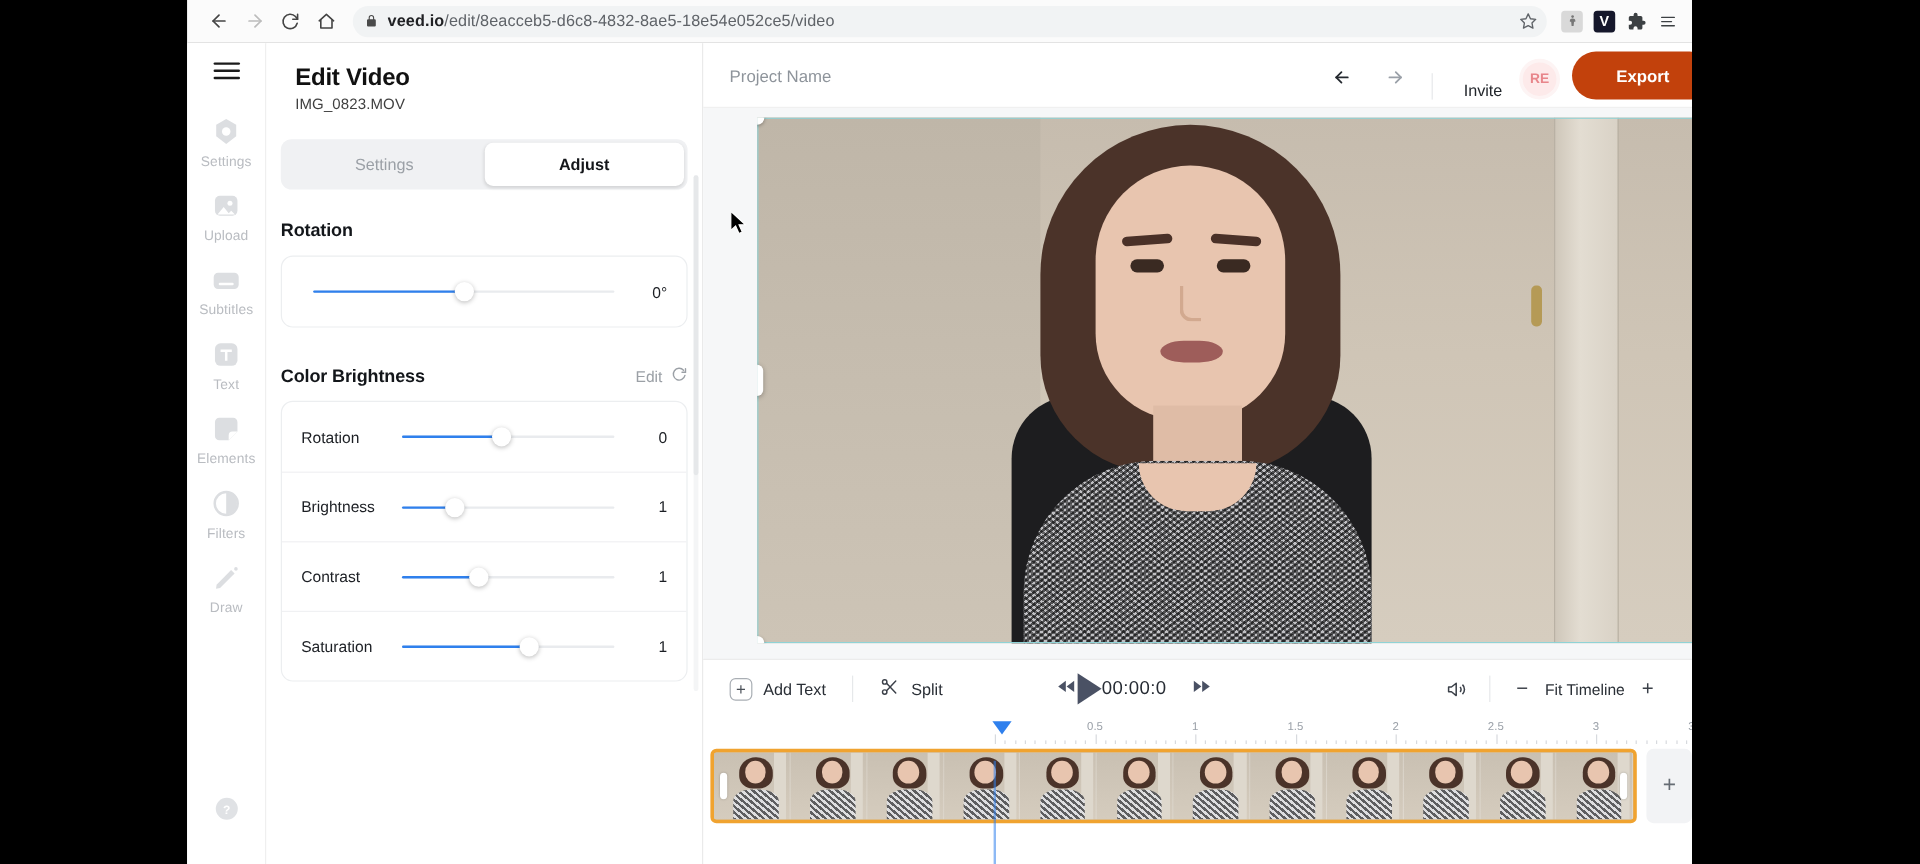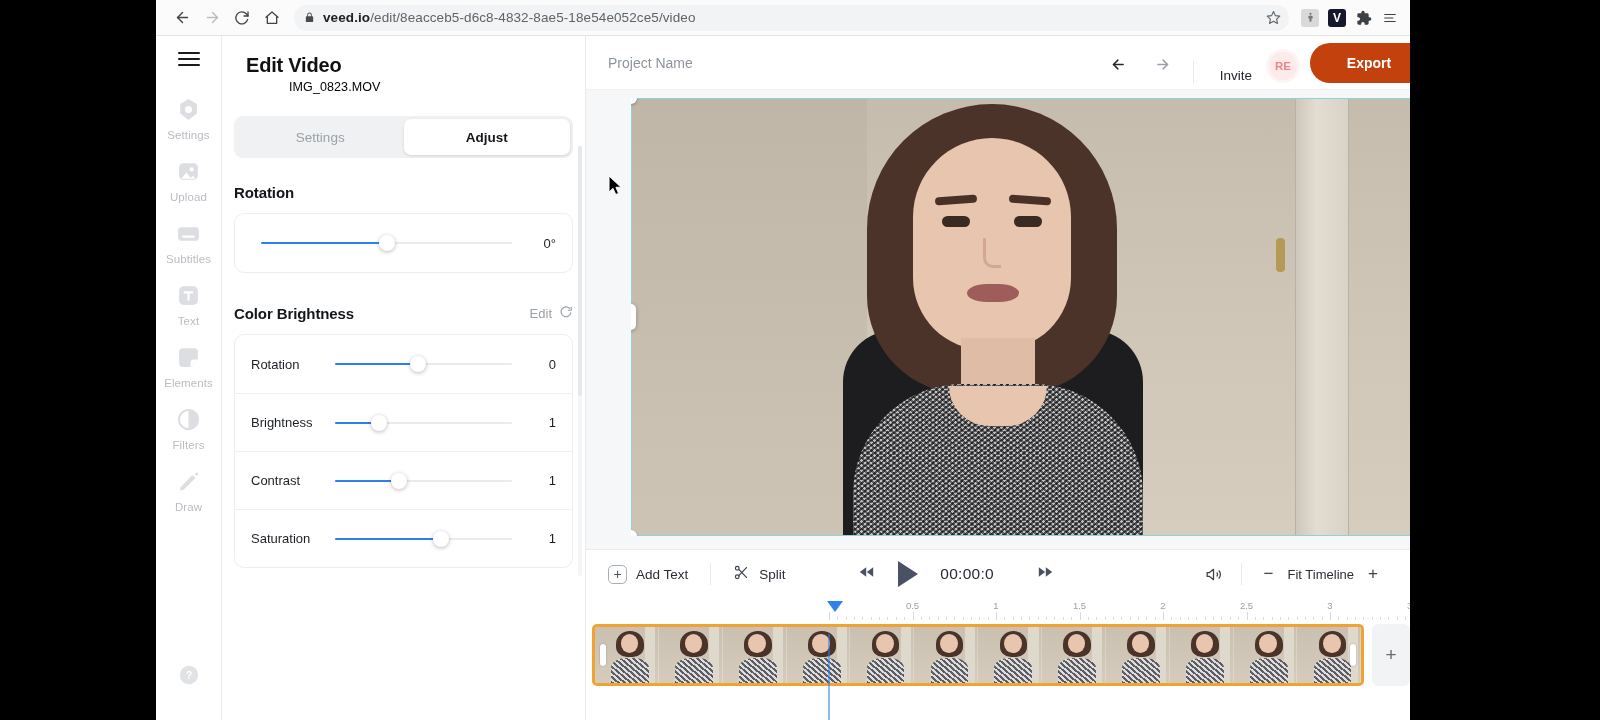--- a/index.html
+++ b/index.html
@@ -97,21 +97,21 @@
   
   .panel {
     width: 364px; flex: 0 0 364px; height: 100%;
     background: #ffffff;
     border-right: 1px solid #eaeaea;
     position: relative;
     overflow: hidden;
   }
   .panel-head { padding: 18px 24px 0 24px; }
   .panel-title { font-size: 20px; font-weight: 700; color: #111; letter-spacing: -.2px; }
-  .panel-sub { font-size: 12.5px; color: #000000; margin-top: 3px; letter-spacing: .1px; margin-left: 43px;}
+  .panel-sub { font-size: 12.5px; color: #404040; margin-top: 3px; letter-spacing: .1px;}
 
   .seg {
     margin: 22px 12px 0 12px;
     height: 42px;
     background: #f0f1f3;
     border-radius: 9px;
     display: flex; align-items: center;
     padding: 3px;
     position: relative;
   }
@@ -268,21 +268,21 @@
   .wall-l { position: absolute; left: 0; top: 0; width: 236px; height: 100%;
     background: linear-gradient(180deg,#bfb6a8,#cdc4b6); }
 
   
   .tl { flex: 0 0 170px; height: 170px; background: #fff; display: flex; flex-direction: column; }
   .tl-bar { height: 48px; display: flex; align-items: center; padding: 0 22px; }
   .tl-btn { display: flex; align-items: center; gap: 9px; font-size: 13.5px; color: #2a2f36; }
   .plus-sq { width: 19px; height: 19px; border: 1px solid #a9aeb4; border-radius: 5px;
     display: flex; align-items: center; justify-content: center; font-size: 14px; color: #4a5058; line-height: 1;}
   .tl-sep { width: 1px; height: 22px; background: #e6e8ea; margin: 0 22px; }
-  .tl-center { display: flex; align-items: center; gap: 22px; margin: 12px auto; }
+  .tl-center { display: flex; align-items: center; margin: 12px auto; }
   .play-tri { width: 0; height: 0; border-left: 20px solid #4a5164;
     border-top: 13px solid transparent; border-bottom: 13px solid transparent; }
   .time { font-size: 15.5px; color: #262b33; letter-spacing: .3px; min-width: 74px; }
   .tl-right { display: flex; align-items: center; gap: 0; margin-left: auto; }
   .zoom-btn { width: 30px; height: 30px; display: flex; align-items: center; justify-content: center;
     font-size: 17px; color: #3b4049; }
   .fit { font-size: 13px; color: #2a2f36; padding: 0 4px; }
 
   .ruler { position: relative; height: 22px; margin-left: 6px; }
   .tick-lbl { position: absolute; top: 2px; font-size: 9.5px; color: #9aa0a8; transform: translateX(-50%); }

